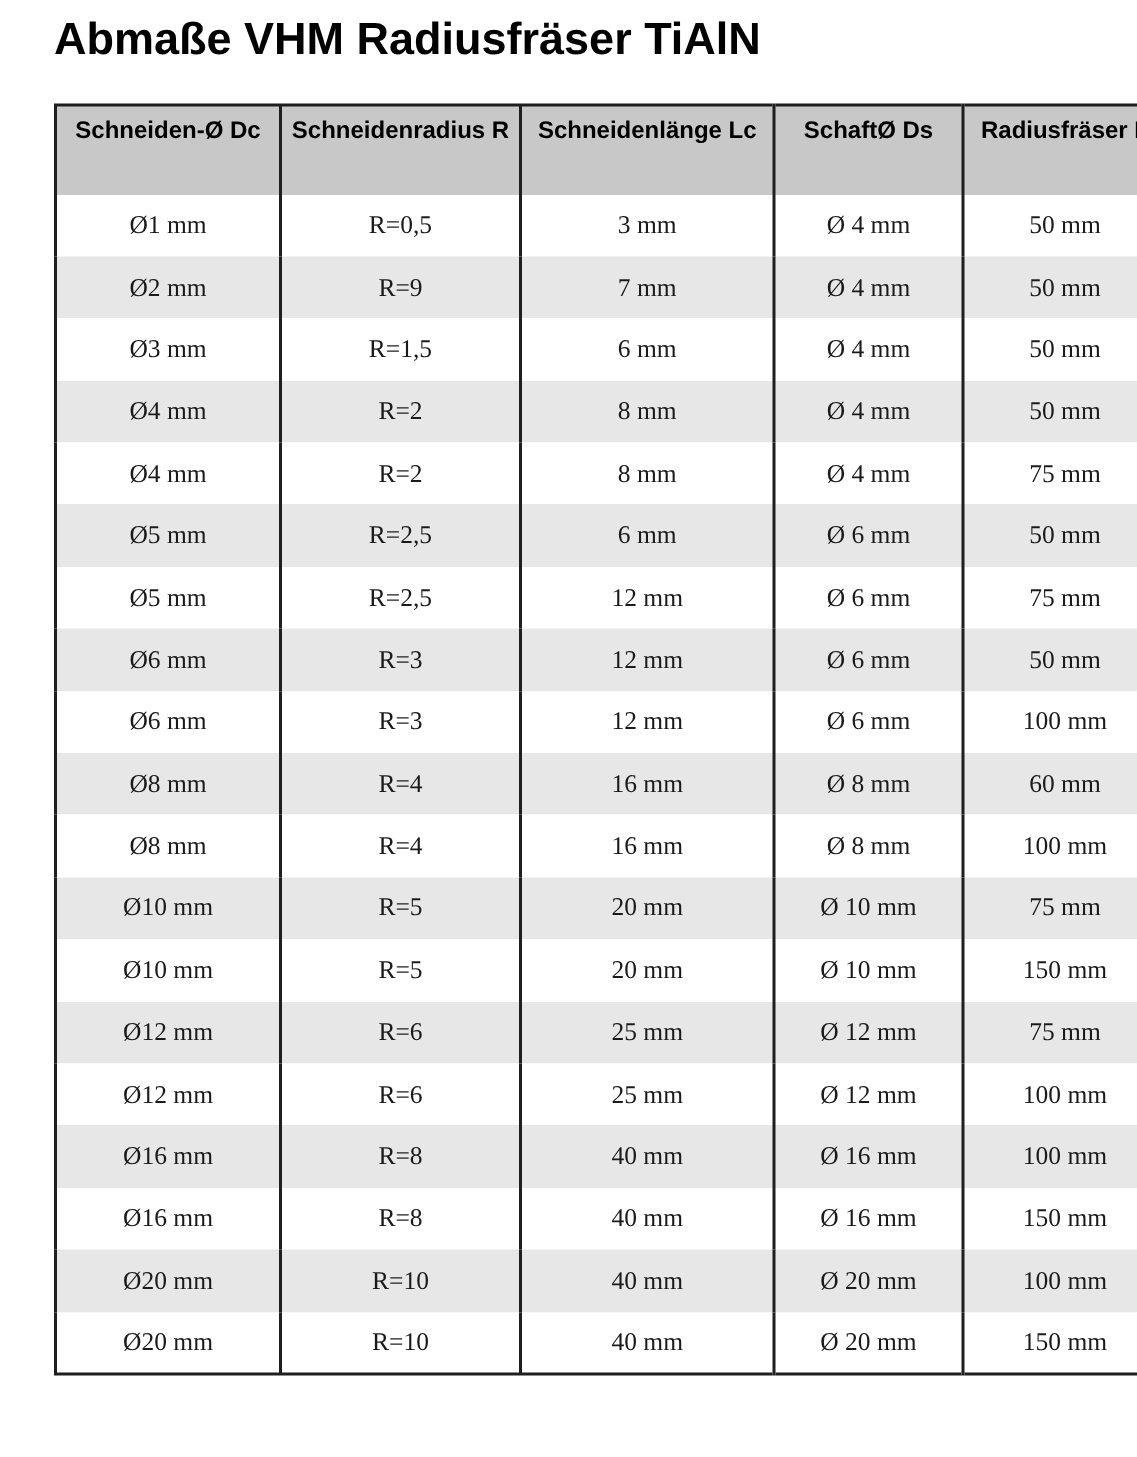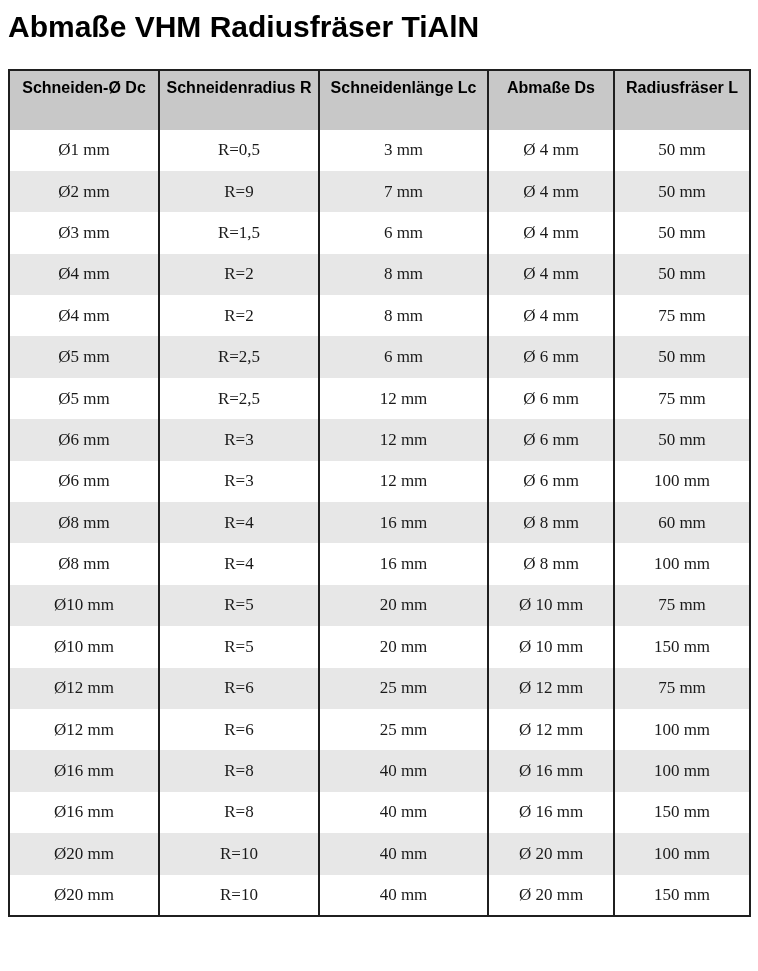--- a/index.html
+++ b/index.html
@@ -14,20 +14,21 @@
   body{
     width:758px;
     height:971px;
     background:#ffffff;
     font-family:"Liberation Sans", sans-serif;
     color:var(--text-color);
     overflow:hidden;
   }
   .page{
     padding:6px 8px 0 8px;
+    margin-left:28px;
   }
   h1.page-title{
     margin:0;
     padding:4px 0 0 0;
     font-size:30px;
     line-height:1.15;
     font-weight:bold;
     color:#000000;
     letter-spacing:0px;
   }
@@ -80,21 +81,21 @@
         <col class="c2">
         <col class="c3">
         <col class="c4">
         <col class="c5">
     </colgroup>
     <thead>
       <tr>
         <th>Schneiden-Ø Dc</th>
         <th>Schneidenradius R</th>
         <th>Schneidenlänge Lc</th>
-        <th>Abmaße Ds</th>
+        <th>SchaftØ Ds</th>
         <th>Radiusfräser L</th>
       </tr>
     </thead>
     <tbody>
         <tr>
           <td>Ø1 mm</td>
           <td>R=0,5</td>
           <td>3 mm</td>
           <td>Ø 4 mm</td>
           <td>50 mm</td>

